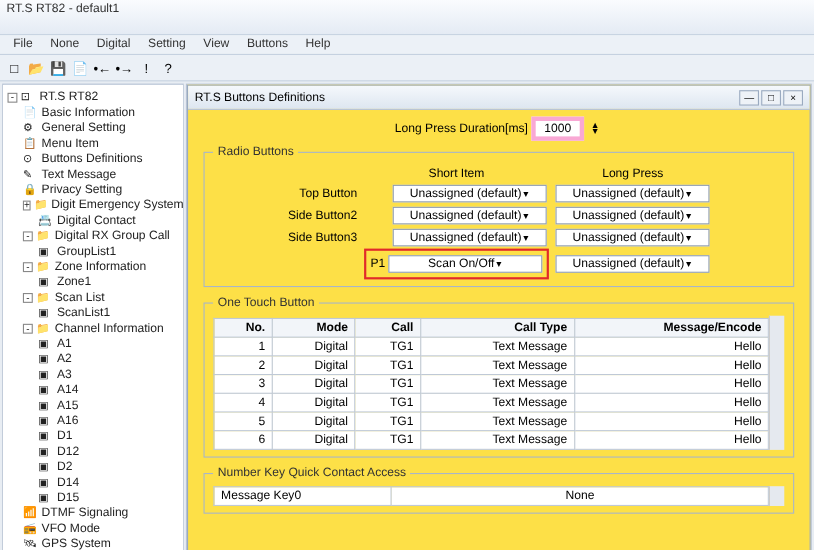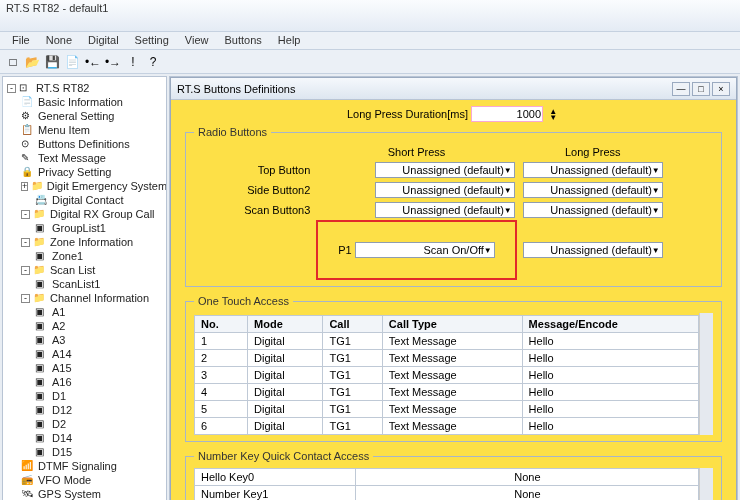--- a/index.html
+++ b/index.html
@@ -16,34 +16,34 @@
 .tree li{padding:1px 0;white-space:nowrap;color:#222;display:flex;align-items:center}
 .tree li.folder>.exp{display:inline-block;width:9px;height:9px;border:1px solid #888;text-align:center;line-height:7px;font-size:9px;margin-right:3px;background:#fff}
 .tree li .ic{display:inline-block;width:14px;height:12px;margin-right:3px;font-size:10px}
 .mainpane{flex:1;margin:2px 2px 2px 0;background:#eef2f7;border:1px solid #b8c4d4;position:relative}
 .subwin{margin:0;background:#fde047;border:1px solid #9aaac0;height:430px}
 .subtitle{height:22px;background:linear-gradient(#f5f8fc,#dde6f0);border-bottom:1px solid #b8c4d4;padding:3px 6px;display:flex;align-items:center;justify-content:space-between}
 .subtitle .wbtns{display:flex;gap:2px}
 .subtitle .wbtn{width:18px;height:14px;border:1px solid #9aaac0;background:#eef2f7;font-size:9px;text-align:center;line-height:12px}
 .subbody{padding:6px 14px;overflow-y:auto;height:406px}
 .durrow{text-align:center;margin-bottom:4px}
-.durrow input{width:72px;border:1px solid #f9a8d4;padding:1px;text-align:right}
+.durrow input{width:48px;border:4px solid #f9a8d4;padding:1px;text-align:center}
 .durrow .spin{display:inline-block;width:14px;font-size:8px;line-height:6px;vertical-align:middle}
 fieldset{border:1px solid #a8b6c8;margin-bottom:8px;padding:6px 8px}
 fieldset legend{padding:0 4px;color:#333}
 .btnrows{display:table;margin:0 auto}
 .hdrrow{display:table-row}
 .hdrrow>div{display:table-cell;text-align:center;padding:2px 30px;font-size:11px}
 .btnrow{display:table-row}
 .btnrow>div{display:table-cell;padding:2px 4px;text-align:right;vertical-align:middle}
-.sel{border:1px solid #8f9db0;background:#fff;padding:1px 2px;width:140px;display:inline-flex;justify-content:flex-end;align-items:center;text-align:left}
+.sel{border:1px solid #8f9db0;background:#fff;padding:1px 2px;width:140px;display:inline-flex;justify-content:center;align-items:center;text-align:left}
 .sel .arr{font-size:8px}
-.hl{border:2px solid #e12a2a;padding:20px;margin:-2px}
+.hl{border:2px solid #e12a2a;padding:4px;margin:-2px}
 table.ota{width:100%;border-collapse:collapse;margin-top:2px}
-table.ota th,table.ota td{border:1px solid #bfc9d6;padding:2px 6px;text-align:left;font-size:11px;background:#fff}
+table.ota th,table.ota td{border:1px solid #bfc9d6;padding:2px 6px;text-align:right;font-size:11px;background:#fff}
 table.ota th{background:#f2f5f9}
 table.nk{width:100%;border-collapse:collapse}
 table.nk td{border:1px solid #bfc9d6;padding:2px 6px;background:#fff;font-size:11px}
 table.nk td:first-child{width:32%}
 .sb{width:14px;background:#e5e9ef;border-left:1px solid #ccc}
 </style>
 </head>
 <body>
 
 <div class="titlebar">RT.S RT82 - default1</div>
@@ -124,47 +124,47 @@
         <div class="durrow">
           <span>Long Press Duration[ms]</span>
           <input value="1000" style="">
           <span class="spin">▲<br>▼</span>
         </div>
         <fieldset>
           <legend>Radio Buttons</legend>
           <div class="btnrows" id="btnrows">
               <div class="hdrrow">
                 <div></div>
-                <div>Short Press</div>
+                <div>Short Item</div>
                 <div>Long Press</div>
               </div>
               <div class="btnrow">
                 <div>Top Button</div>
                 <div><span class="sel">Unassigned (default)<span class="arr">▼</span></span></div>
                 <div><span class="sel">Unassigned (default)<span class="arr">▼</span></span></div>
               </div>
               <div class="btnrow">
                 <div>Side Button2</div>
                 <div><span class="sel">Unassigned (default)<span class="arr">▼</span></span></div>
                 <div><span class="sel">Unassigned (default)<span class="arr">▼</span></span></div>
               </div>
               <div class="btnrow">
-                <div>Scan Button3</div>
+                <div>Side Button3</div>
                 <div><span class="sel">Unassigned (default)<span class="arr">▼</span></span></div>
                 <div><span class="sel">Unassigned (default)<span class="arr">▼</span></span></div>
               </div>
               <div class="btnrow">
                 <div></div>
                 <div><span class="hl" style="display:inline-block">P1 <span class="sel">Scan On/Off<span class="arr">▼</span></span></span></div>
                 <div><span class="sel">Unassigned (default)<span class="arr">▼</span></span></div>
               </div>
             </div>
         </fieldset>
         <fieldset>
-          <legend>One Touch Access</legend>
+          <legend>One Touch Button</legend>
           <div style="display:flex">
             <table class="ota" id="ota">
                 <tbody>
                   <tr>
                     <th>No.</th>
                     <th>Mode</th>
                     <th>Call</th>
                     <th>Call Type</th>
                     <th>Message/Encode</th>
                   </tr>
@@ -214,25 +214,21 @@
               </table>
             <div class="sb"></div>
           </div>
         </fieldset>
         <fieldset>
           <legend>Number Key Quick Contact Access</legend>
           <div style="display:flex">
             <table class="nk" id="nk">
                 <tbody>
                   <tr>
-                    <td>Hello Key0</td>
-                    <td style="text-align:center">None</td>
-                  </tr>
-                  <tr>
-                    <td>Number Key1</td>
+                    <td>Message Key0</td>
                     <td style="text-align:center">None</td>
                   </tr>
                 </tbody>
               </table>
             <div class="sb"></div>
           </div>
         </fieldset>
       </div>
     </div>
   </div>

